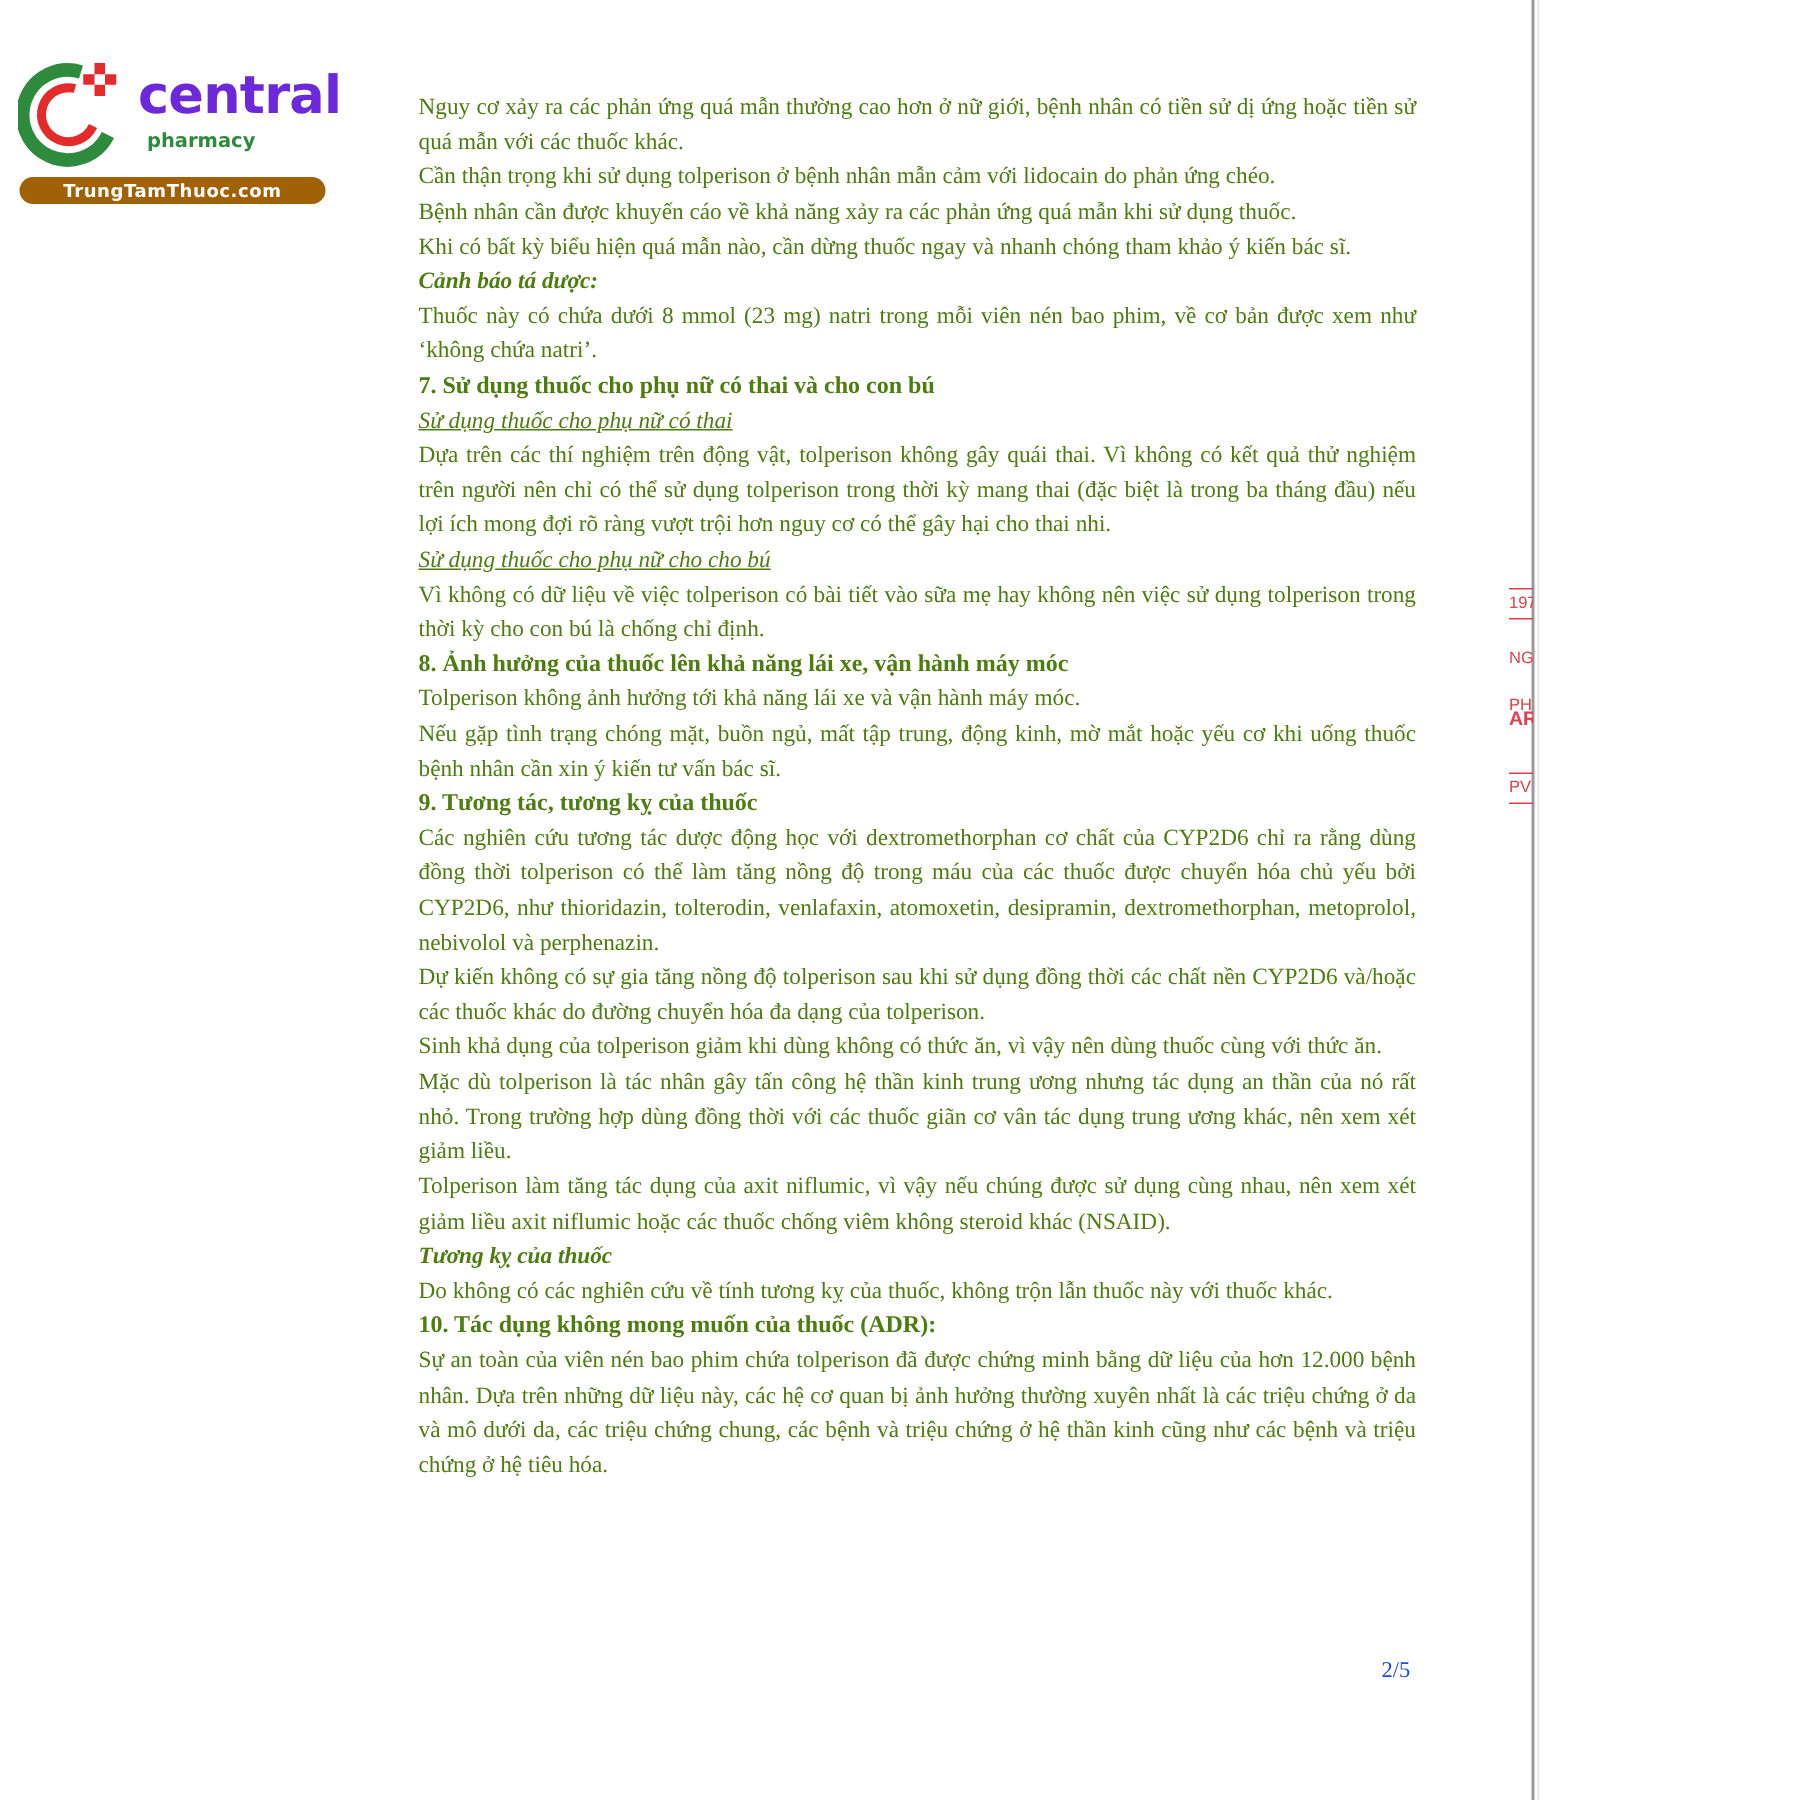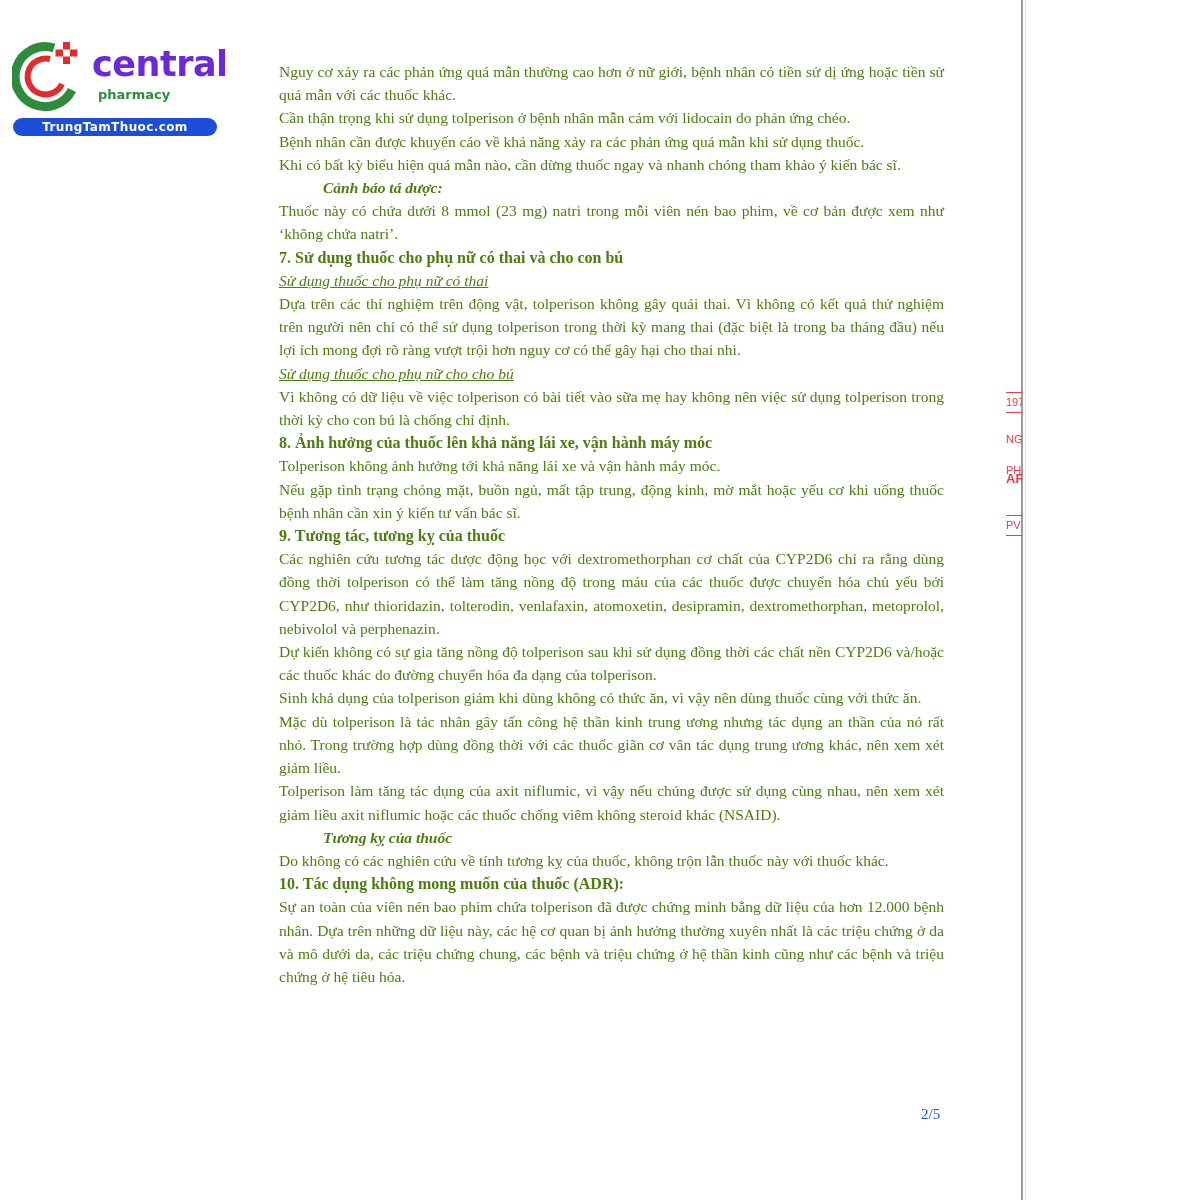--- a/index.html
+++ b/index.html
@@ -4,26 +4,26 @@
   <style>
     html, body { margin: 0; padding: 0; background: #ffffff; }
     body { width: 1200px; height: 1200px; position: relative; overflow: hidden; }
     .page-edge { position: absolute; left: 1021px; top: 0; width: 2px; height: 1200px; background: #9a9a9a; }
     .page-edge-faint { position: absolute; left: 1025px; top: 0; width: 1px; height: 1200px; background: #e6e6e6; }
 
     .logo { position: absolute; left: 8px; top: 38px; width: 210px; height: 98px; }
     .logo-mark { position: absolute; left: 4px; top: 0; width: 74px; height: 74px; }
     .logo-word { position: absolute; left: 84px; top: 6px; font-family: "DejaVu Sans", sans-serif; font-size: 35px; font-weight: bold; color: #6d28d9; letter-spacing: -0.5px; line-height: 40px; }
     .logo-sub { position: absolute; left: 90px; top: 49px; font-family: "DejaVu Sans", sans-serif; font-size: 13px; font-weight: bold; color: #2e8b3e; line-height: 16px; }
-    .logo-pill { position: absolute; left: 5px; top: 80px; width: 204px; height: 18px; border-radius: 9px; background: #1d4ed8; color: #ffffff; font-family: "DejaVu Sans", sans-serif; font-size: 12px; font-weight: bold; text-align: center; line-height: 18px; letter-spacing: 0.4px; }
+    .logo-pill { position: absolute; left: 5px; top: 80px; width: 204px; height: 18px; border-radius: 9px; background: #a16207; color: #ffffff; font-family: "DejaVu Sans", sans-serif; font-size: 12px; font-weight: bold; text-align: center; line-height: 18px; letter-spacing: 0.4px; }
 
     .doc { position: absolute; left: 279px; top: 60px; width: 665px; font-family: "Liberation Serif", serif; font-size: 15.5px; color: #4d7c0f; line-height: 23.2px; }
     .doc p { margin: 0; text-align: justify; }
     .doc .h { font-weight: bold; font-size: 16px; }
-    .doc .bi { font-weight: bold; font-style: italic; margin-left: 44px; }
+    .doc .bi { font-weight: bold; font-style: italic; }
     .doc .ul { font-style: italic; text-decoration: underline; }
     .doc .it { font-style: italic; }
 
     .page-num { position: absolute; left: 921px; top: 1106px; font-family: "Liberation Serif", serif; font-size: 15px; color: #1d4ed8; }
 
     .stamp { position: absolute; left: 1006px; font-family: "Liberation Sans", sans-serif; font-size: 11px; color: #e0404a; line-height: 13px; width: 16px; overflow: hidden; white-space: nowrap; }
     .stamp-bar { position: absolute; left: 1006px; width: 16px; height: 1px; background: #e0404a; }
   </style>
 </head>
 <body>

